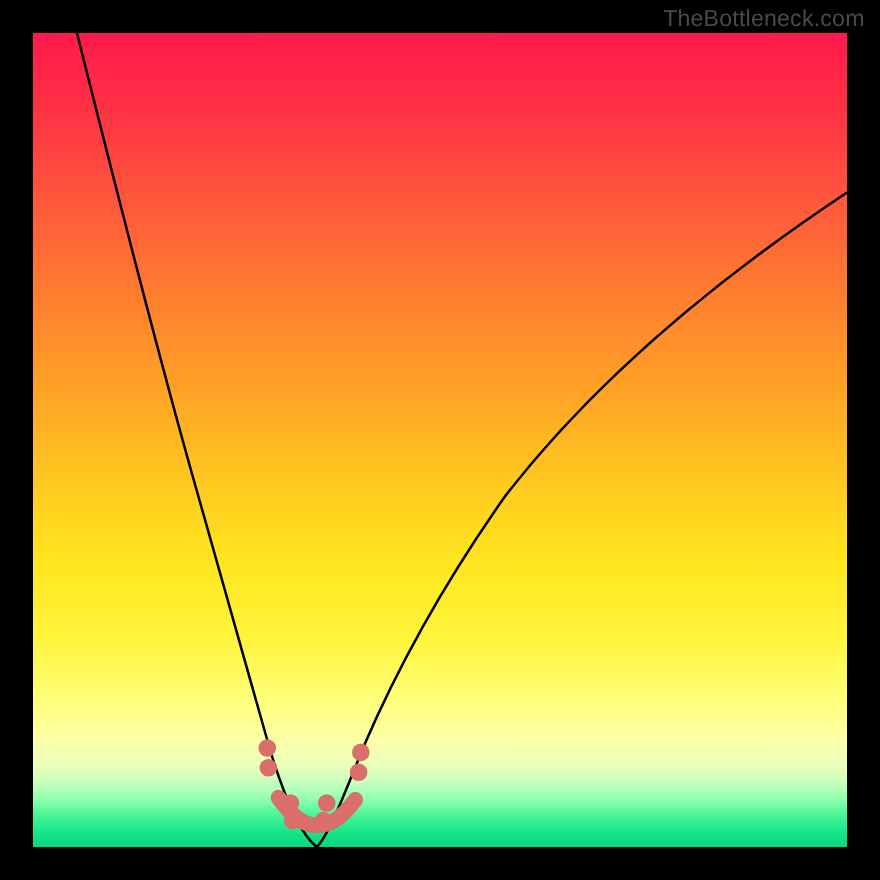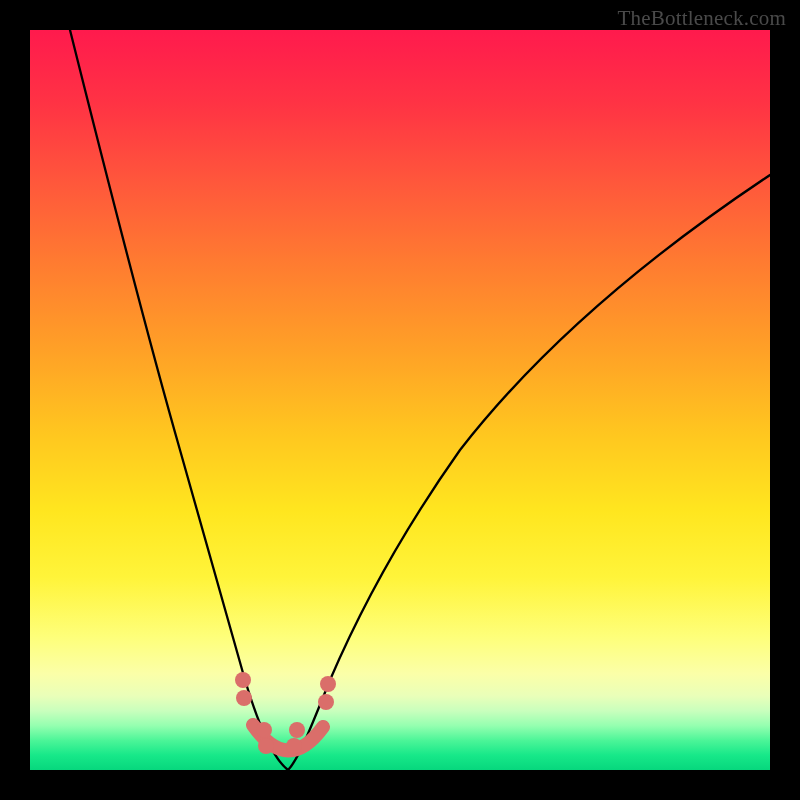--- a/index.html
+++ b/index.html
@@ -46,21 +46,20 @@
     );
   }
   .watermark {
     position: absolute;
     top: 6px;
     right: 14px;
     color: #4a4a4a;
     font-size: 21px;
     letter-spacing: 0.2px;
     user-select: none;
-    font-family: Liberation Serif, serif;
   }
   svg.curve {
     position: absolute;
     left: 0;
     top: 0;
     width: 740px;
     height: 740px;
   }
 </style>
 </head>

